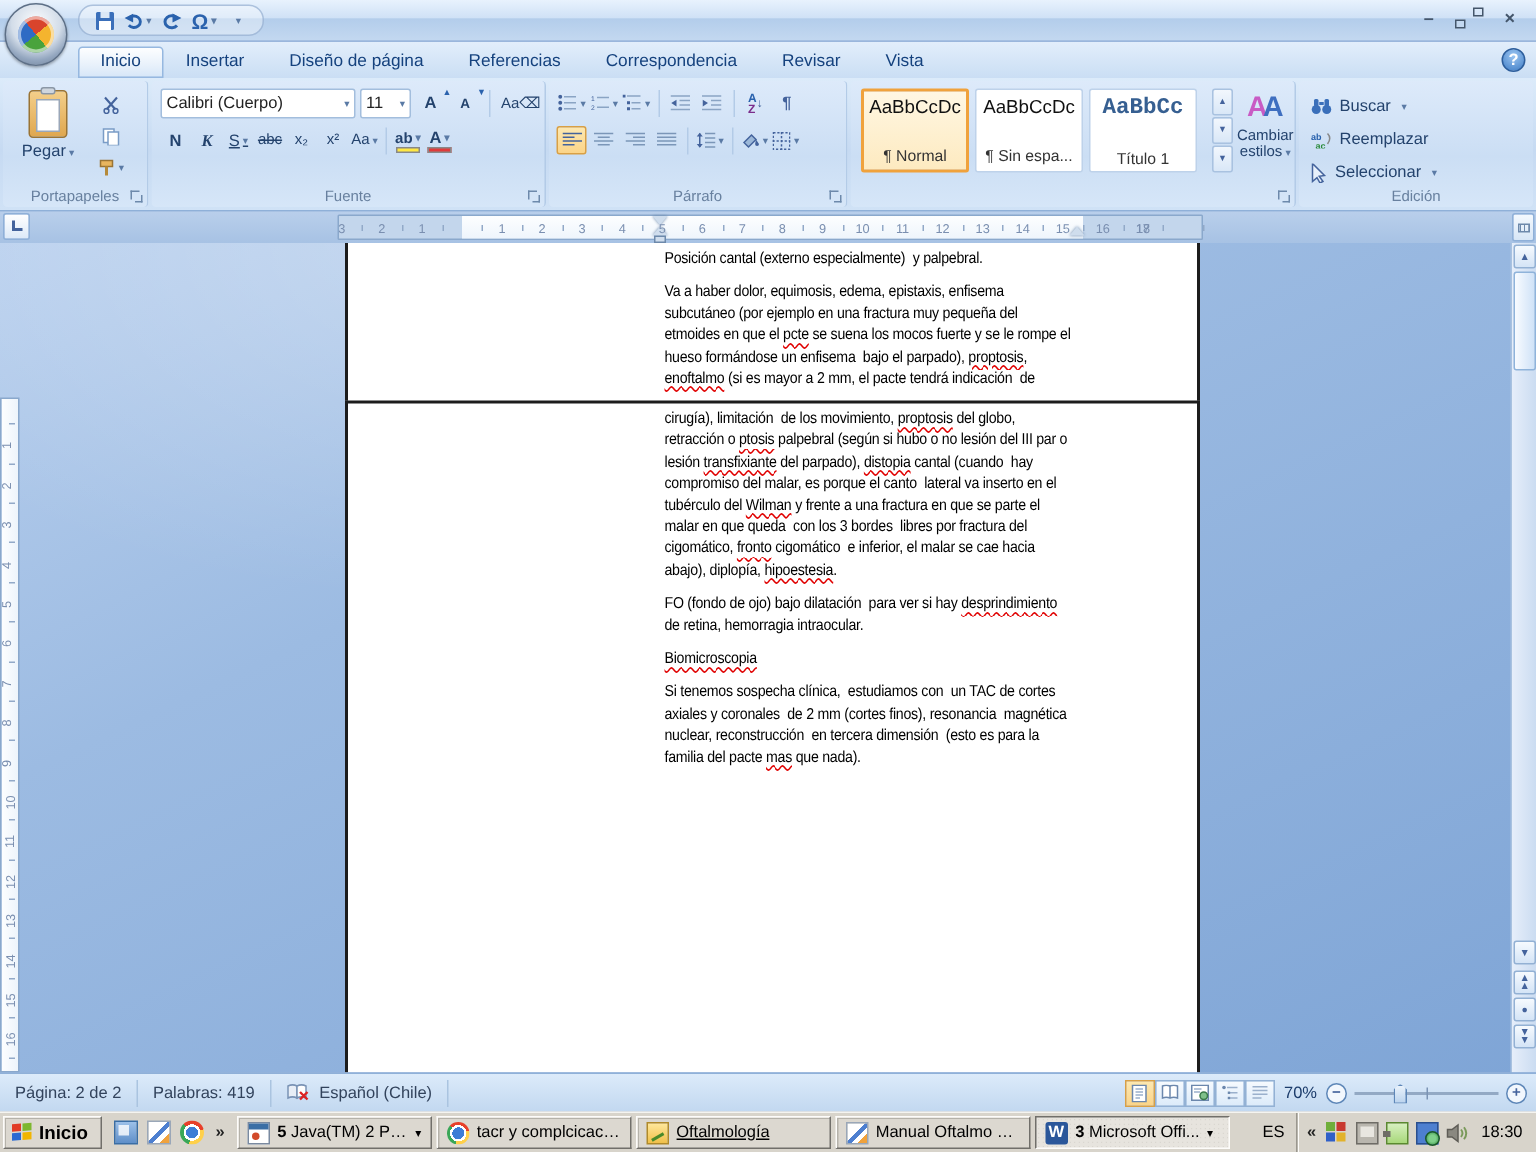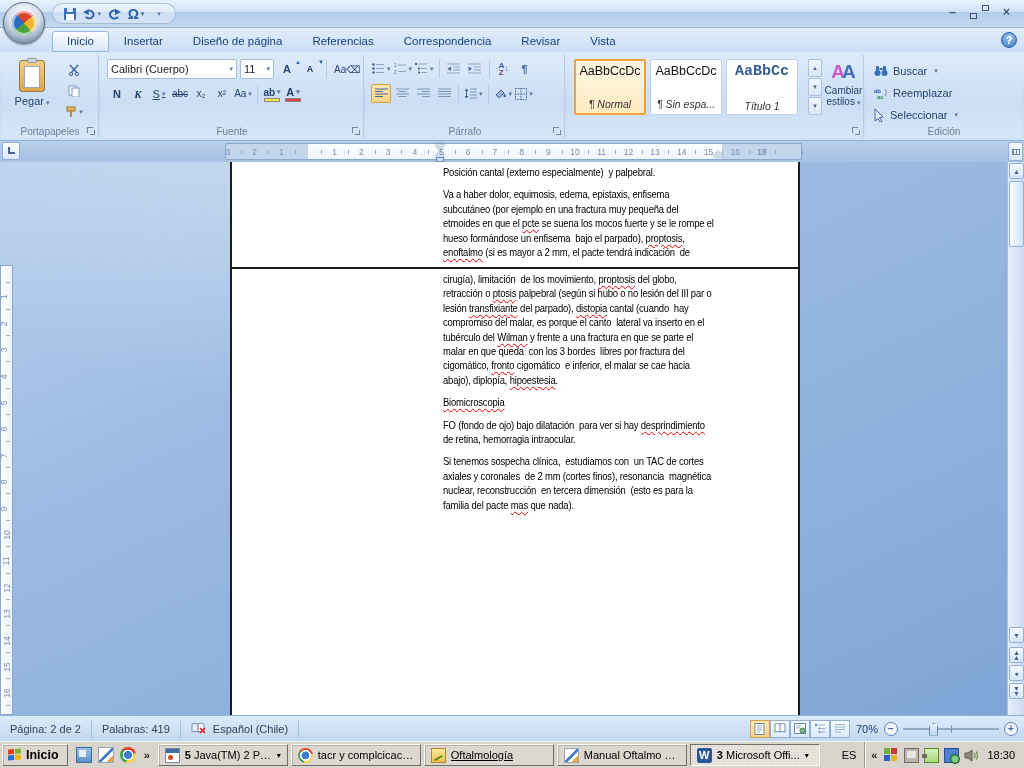--- a/index.html
+++ b/index.html
@@ -82,21 +82,21 @@
   #para-row1{top:5px;} #para-row2{top:30px;}
   .mini-ico{display:block;}
   
   #grp-styles{left:567px;width:297px;}
   #style-cards{position:absolute;left:7px;top:5px;display:flex;gap:4px;}
   .style-card{width:72px;height:56px;background:#fff;border:1px solid #bed2ea;border-radius:2px;
     display:flex;flex-direction:column;align-items:center;justify-content:center;overflow:hidden;}
   .style-card.selected{border:2px solid #f0a23c;background:linear-gradient(#fff7e3,#fdeac0);}
   .style-preview{font-size:12.5px;color:#111;white-space:nowrap;}
   .style-preview.serif{font-family:Liberation Mono, monospace;font-weight:bold;color:#365f91;font-size:15px;}
-  .style-name{font-size:10.5px;color:#333;margin-top:20px;white-space:nowrap;font-style:italic;}
+  .style-name{font-size:10.5px;color:#333;margin-top:20px;white-space:nowrap;}
   #style-scroll{position:absolute;left:241px;top:5px;width:14px;height:56px;display:flex;flex-direction:column;gap:1px;}
   #style-scroll span{flex:1;background:linear-gradient(#f2f7fd,#d9e7f7);border:1px solid #a9c2e0;border-radius:2px;
     font-size:6px;color:#44639c;display:flex;align-items:center;justify-content:center;}
   #change-styles{position:absolute;left:258px;top:4px;width:37px;height:62px;display:flex;flex-direction:column;
     align-items:center;border:1px solid transparent;border-radius:3px;}
   .aa-icon{font-weight:bold;font-size:19px;line-height:26px;}
   .aa-icon .a1{color:#c85bc4;} .aa-icon .a2{color:#3f6fc0;margin-left:-3px;}
   #change-styles .lbl{font-size:10px;color:#24436d;text-align:center;line-height:11px;}
   
   #grp-edit{left:866px;width:156px;border-right:none;}
@@ -619,25 +619,25 @@
             <div class="docline"><span>cirugía), limitación  de los movimiento, </span><span class="sperr">proptosis</span><span> del globo,</span></div>
             <div class="docline"><span>retracción o </span><span class="sperr">ptosis</span><span> palpebral (según si hubo o no lesión del III par o</span></div>
             <div class="docline"><span>lesión </span><span class="sperr">transfixiante</span><span> del parpado), </span><span class="sperr">distopia</span><span> cantal (cuando  hay</span></div>
             <div class="docline"><span>compromiso del malar, es porque el canto  lateral va inserto en el</span></div>
             <div class="docline"><span>tubérculo del </span><span class="sperr">Wilman</span><span> y frente a una fractura en que se parte el</span></div>
             <div class="docline"><span>malar en que queda  con los 3 bordes  libres por fractura del</span></div>
             <div class="docline"><span>cigomático, </span><span class="sperr">fronto</span><span> cigomático  e inferior, el malar se cae hacia</span></div>
             <div class="docline"><span>abajo), diplopía, </span><span class="sperr">hipoestesia</span><span>.</span></div>
           </div>
           <div class="para">
-            <div class="docline"><span class="sperr">Biomicroscopia</span></div>
-          </div>
-          <div class="para">
             <div class="docline"><span>FO (fondo de ojo) bajo dilatación  para ver si hay </span><span class="sperr">desprindimiento</span></div>
             <div class="docline"><span>de retina, hemorragia intraocular.</span></div>
+          </div>
+          <div class="para">
+            <div class="docline"><span class="sperr">Biomicroscopia</span></div>
           </div>
           <div class="para">
             <div class="docline"><span>Si tenemos sospecha clínica,  estudiamos con  un TAC de cortes</span></div>
             <div class="docline"><span>axiales y coronales  de 2 mm (cortes finos), resonancia  magnética</span></div>
             <div class="docline"><span>nuclear, reconstrucción  en tercera dimensión  (esto es para la</span></div>
             <div class="docline"><span>familia del pacte </span><span class="sperr">mas</span><span> que nada).</span></div>
           </div>
         </div>
     </div>
 

